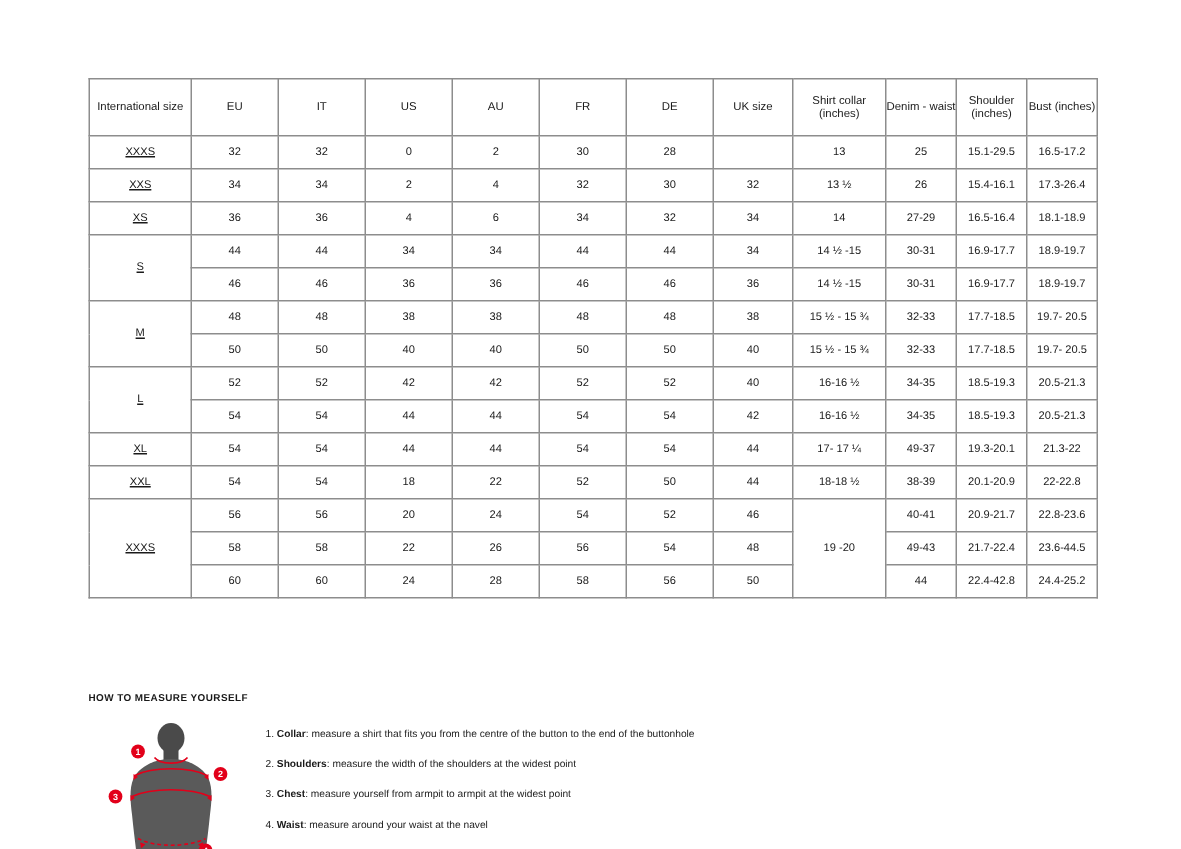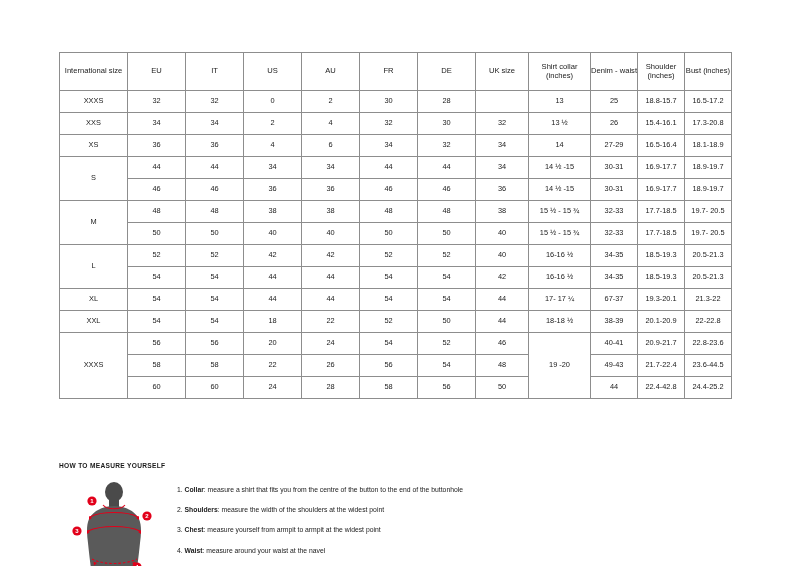--- a/index.html
+++ b/index.html
@@ -45,20 +45,21 @@
   }
   table.size-table thead th {
     height: 38px;
     font-size: 7.6px;
   }
   table.size-table th.hdr-first {
     font-size: 7.6px;
   }
   td.rowlabel {
     font-size: 7.6px;
+    text-decoration: underline;
   }
   
   col.c0 { width: 68px; }
   col.c1 { width: 58px; }
   col.c2 { width: 58px; }
   col.c3 { width: 58px; }
   col.c4 { width: 58px; }
   col.c5 { width: 58px; }
   col.c6 { width: 58px; }
   col.c7 { width: 53px; }
@@ -154,36 +155,36 @@
           <td class="rowlabel">XXXS</td>
           <td>32</td>
           <td>32</td>
           <td>0</td>
           <td>2</td>
           <td>30</td>
           <td>28</td>
           <td></td>
           <td>13</td>
           <td>25</td>
-          <td>18.8-15.7</td>
+          <td>15.1-29.5</td>
           <td>16.5-17.2</td>
         </tr>
         <tr>
           <td class="rowlabel">XXS</td>
           <td>34</td>
           <td>34</td>
           <td>2</td>
           <td>4</td>
           <td>32</td>
           <td>30</td>
           <td>32</td>
           <td>13 ½</td>
           <td>26</td>
           <td>15.4-16.1</td>
-          <td>17.3-20.8</td>
+          <td>17.3-26.4</td>
         </tr>
         <tr>
           <td class="rowlabel">XS</td>
           <td>36</td>
           <td>36</td>
           <td>4</td>
           <td>6</td>
           <td>34</td>
           <td>32</td>
           <td>34</td>
@@ -276,21 +277,21 @@
         <tr>
           <td class="rowlabel">XL</td>
           <td>54</td>
           <td>54</td>
           <td>44</td>
           <td>44</td>
           <td>54</td>
           <td>54</td>
           <td>44</td>
           <td>17- 17 ¼</td>
-          <td>67-37</td>
+          <td>49-37</td>
           <td>19.3-20.1</td>
           <td>21.3-22</td>
         </tr>
         <tr>
           <td class="rowlabel">XXL</td>
           <td>54</td>
           <td>54</td>
           <td>18</td>
           <td>22</td>
           <td>52</td>

